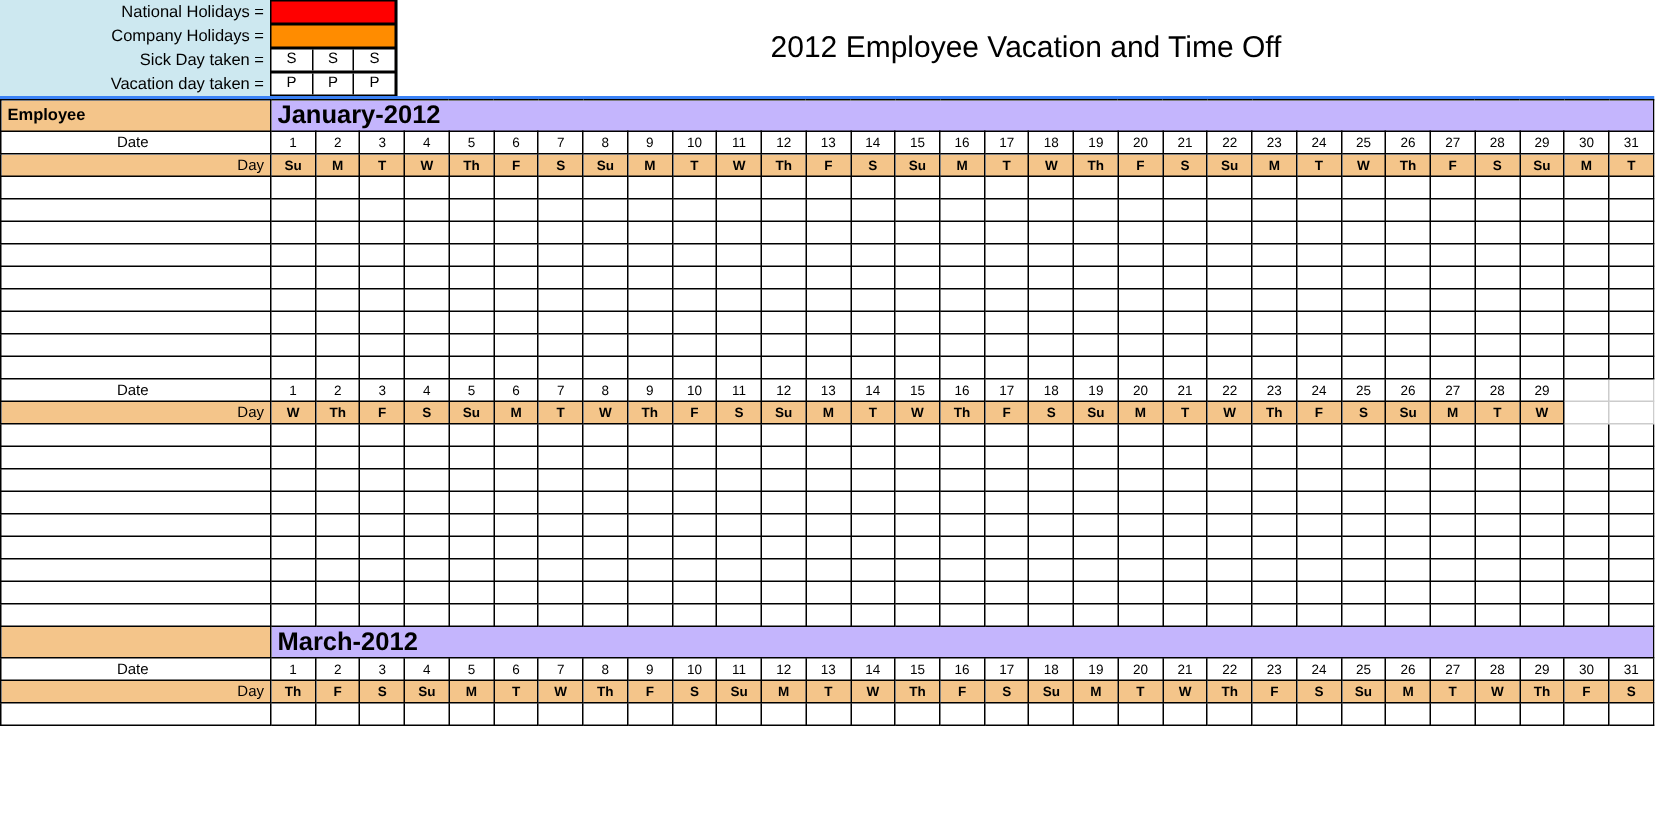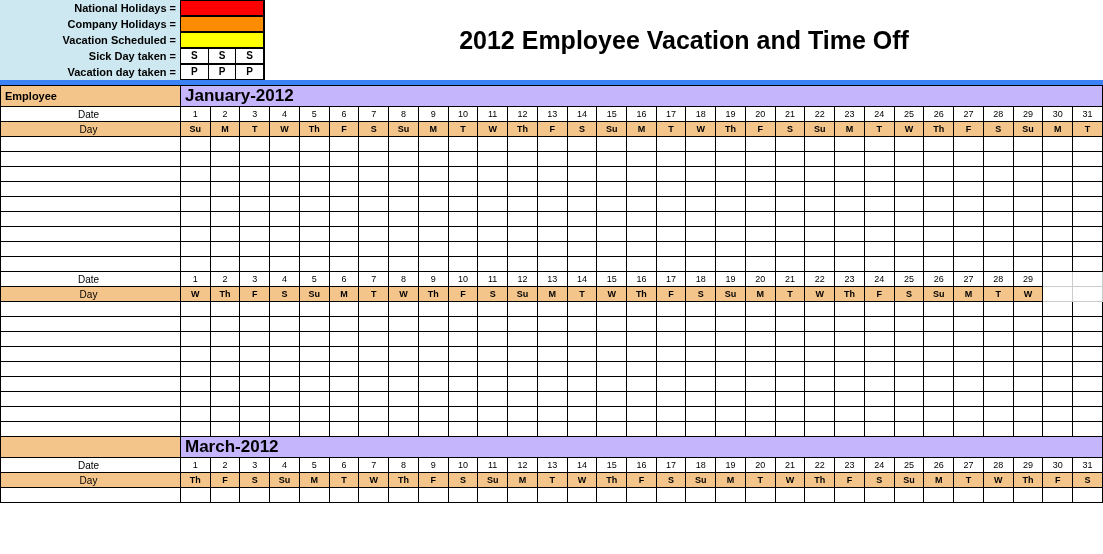--- a/index.html
+++ b/index.html
@@ -6,22 +6,21 @@
   body {
     margin: 0;
     font-family: Arial, sans-serif;
     font-size: 11px;
     color: #000;
     background: #fff;
     width: 1103px;
   }
   .header {
     display: flex;
-    border-bottom: 5px solid #3b82f6;
-    font-weight: bold;
+    border-bottom: 2px solid #3b82f6;
   }
   .legend {
     background: #cde8f0;
     border-right: 1px solid #000;
     width: 265px;
   }
   .legend-row {
     display: flex;
     align-items: center;
     height: 16px;
@@ -50,21 +49,21 @@
     border-right: 1px solid #000;
     font-size: 10px;
     line-height: 14px;
   }
   .legend-swatch.cells span:last-child { border-right: none; }
   .title-area {
     flex: 1;
     display: flex;
     align-items: center;
     justify-content: center;
-    font-size: 25px;
+    font-size: 20px;
   }
   table {
     border-collapse: collapse;
     width: 100%;
     table-layout: fixed;
     border-radius: 25px;
   }
   td, th {
     border: 1px solid #000;
     padding: 0;
@@ -94,20 +93,21 @@
   .date-cell {
     text-align: center;
     font-size: 9px;
     background: #fff;
   }
   .day-row td {
     background: #f4c58a;
   }
   .day-row .label-col {
     background: #f4c58a;
+    text-align: right;
     padding-right: 4px;
   }
   .day-cell {
     text-align: center;
     font-size: 9px;
     font-weight: bold;
     background: #f4c58a;
   }
   .data-cell {
     background: #fff;
@@ -122,24 +122,20 @@
 
 <div class="header">
   <div class="legend">
     <div class="legend-row">
       <div class="legend-label">National Holidays =</div>
       <div class="legend-swatch solid-red"></div>
     </div>
     <div class="legend-row">
       <div class="legend-label">Company Holidays =</div>
       <div class="legend-swatch solid-orange"></div>
-    </div>
-    <div class="legend-row">
-      <div class="legend-label">Vacation Scheduled =</div>
-      <div class="legend-swatch solid-yellow"></div>
     </div>
     <div class="legend-row">
       <div class="legend-label">Sick Day taken =</div>
       <div class="legend-swatch cells">
         <span>S</span>
         <span>S</span>
         <span>S</span>
       </div>
     </div>
     <div class="legend-row">

